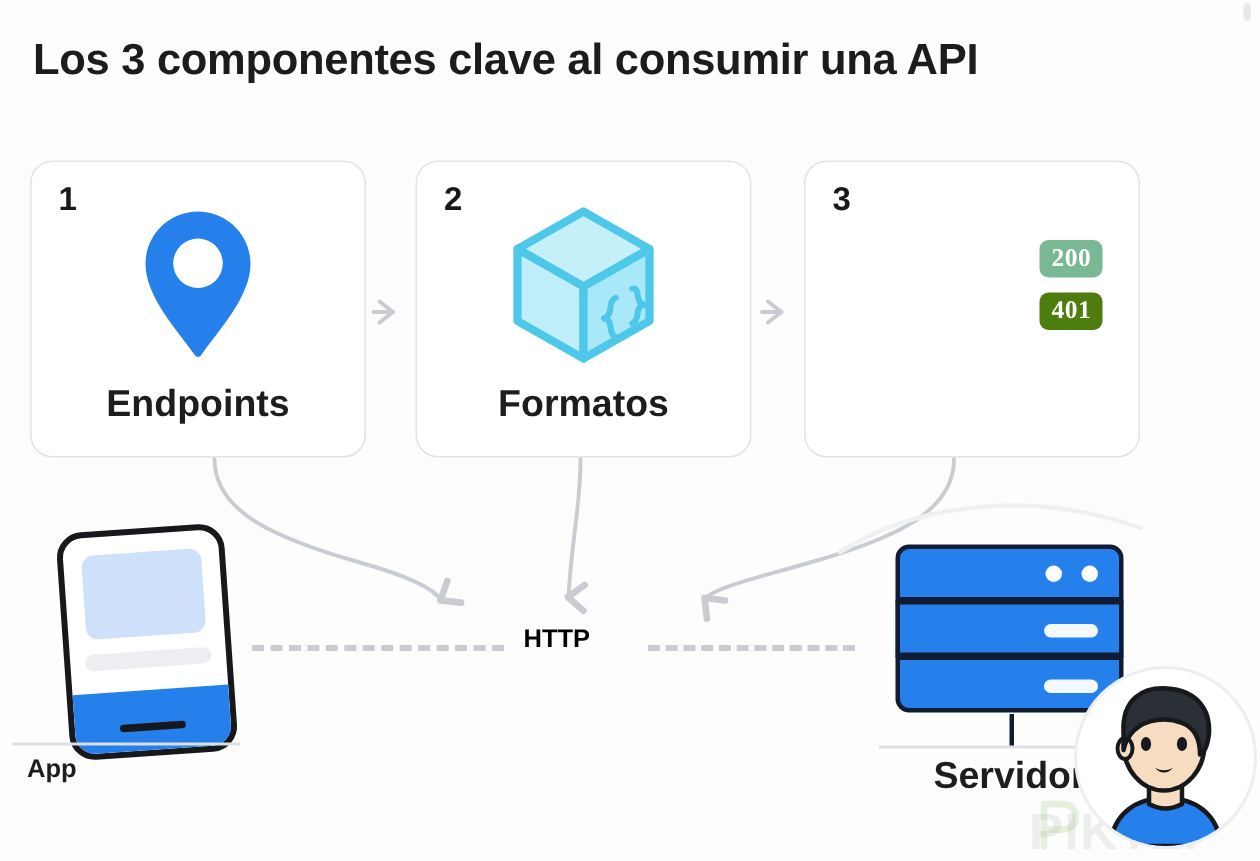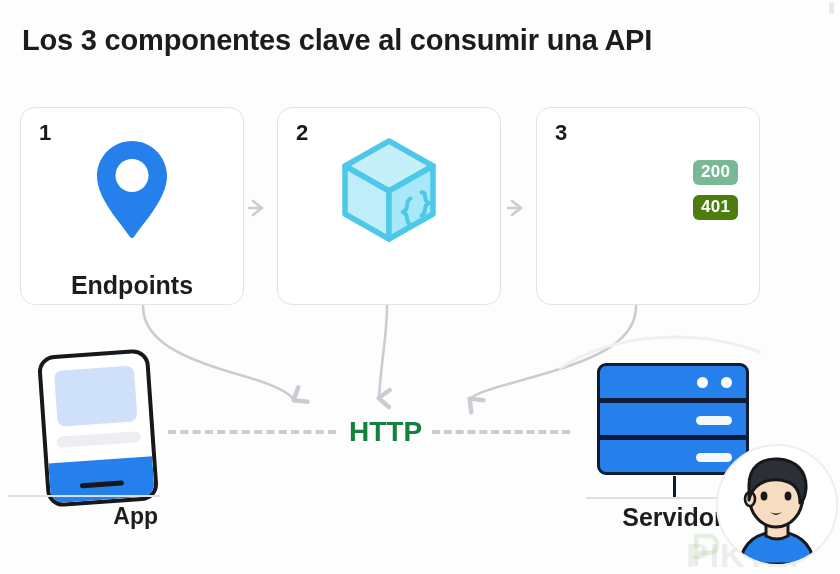--- a/index.html
+++ b/index.html
@@ -41,21 +41,21 @@
 
   .card-num {
     position: absolute;
     left: 18px; top: 12px;
     font-size: 22px;
     font-weight: 700;
     color: #17181a;
   }
   .card-label {
     position: absolute;
-    left: 0; right: 0; bottom: 4px;
+    left: 0; right: 0; bottom: 20px;
     text-align: center;
     font-size: 25px;
     font-weight: 600;
     color: #1c1d1f;
   }
   .card-icon {
     position: absolute;
     left: 0; right: 0; top: 26px;
     height: 112px;
     display: flex;
@@ -66,20 +66,21 @@
   
   .badge {
     position: absolute;
     border-radius: 6px;
     font-size: 17px;
     font-weight: 700;
     color: #ffffff;
     padding: 2px 8px 3px 8px;
     line-height: 1.15;
     letter-spacing: 0.3px;
+    font-family: Liberation Serif, serif;
   }
   #badge200 { left: 156px; top: 52px; background: #79b894; }
   #badge401 { left: 156px; top: 87px; background: #4d7c0f; }
 
   
   .chevron {
     position: absolute;
     top: 197px;
     width: 26px; height: 22px;
   }
@@ -91,23 +92,23 @@
     position: absolute;
     left: 0; top: 0;
     width: 840px; height: 574px;
     pointer-events: none;
   }
 
   
   .http-label {
     position: absolute;
     left: 341px; top: 416px;
-    font-size: 28px;
+    font-size: 17px;
     font-weight: 600;
-    color: #15803d;
+    color: #000000;
     background: #fdfdfd;
     padding: 0 8px;
   }
   .dash-line {
     position: absolute;
     top: 430px;
     height: 0;
     border-top: 4px dashed #c9ccd2;
   }
   #dashL { left: 168px; width: 168px; }
@@ -158,22 +159,22 @@
   #phone-ground {
     position: absolute;
     left: 8px; top: 495px;
     width: 152px; height: 0;
     border-top: 2.5px solid #dcdfe3;
   }
   #app-label {
     position: absolute;
     left: 18px; top: 503px;
     width: 140px;
-    text-align: right;
-    font-size: 23px;
+    text-align: left;
+    font-size: 17px;
     font-weight: 600;
     color: #1c1d1f;
   }
 
   
   #server-wrap {
     position: absolute;
     left: 597px; top: 363px;
     width: 152px; height: 113px;
   }
@@ -311,20 +312,21 @@
 
           <path d="M97 32 L97 80 L53 105 L53 57 Z" fill="#a9e8f8"></path>
         </g>
 
         <g stroke="#4ec8e8" stroke-width="4" fill="none" stroke-linecap="round" stroke-linejoin="round">
           <path d="M74.5 64.5 C70.5 66 71.5 70.5 70.5 74 C69.8 76.6 68.4 77.6 66.6 78.2 C68.4 78.4 69.8 79.4 70.5 81.6 C71.5 84.6 70.5 89 74.5 90.5"></path>
           <path d="M85.5 58.5 C89.5 57.2 88.5 61.6 89.5 65 C90.2 67.6 91.6 68.6 93.4 69.2 C91.6 69.4 90.2 70.4 89.5 72.6 C88.5 75.6 89.5 80 85.5 81.5"></path>
         </g>
       </svg>
     </div>
+    <div class="card-label">Formatos</div>
   </div>
 
   <div class="card" id="card3">
     <div class="card-num">3</div>
     <div class="badge" id="badge200">200</div>
     <div class="badge" id="badge401">401</div>
   </div>
 
   <div class="chevron" id="chev1">
     <svg width="26" height="22" viewBox="0 0 26 22" xmlns="http://www.w3.org/2000/svg">

